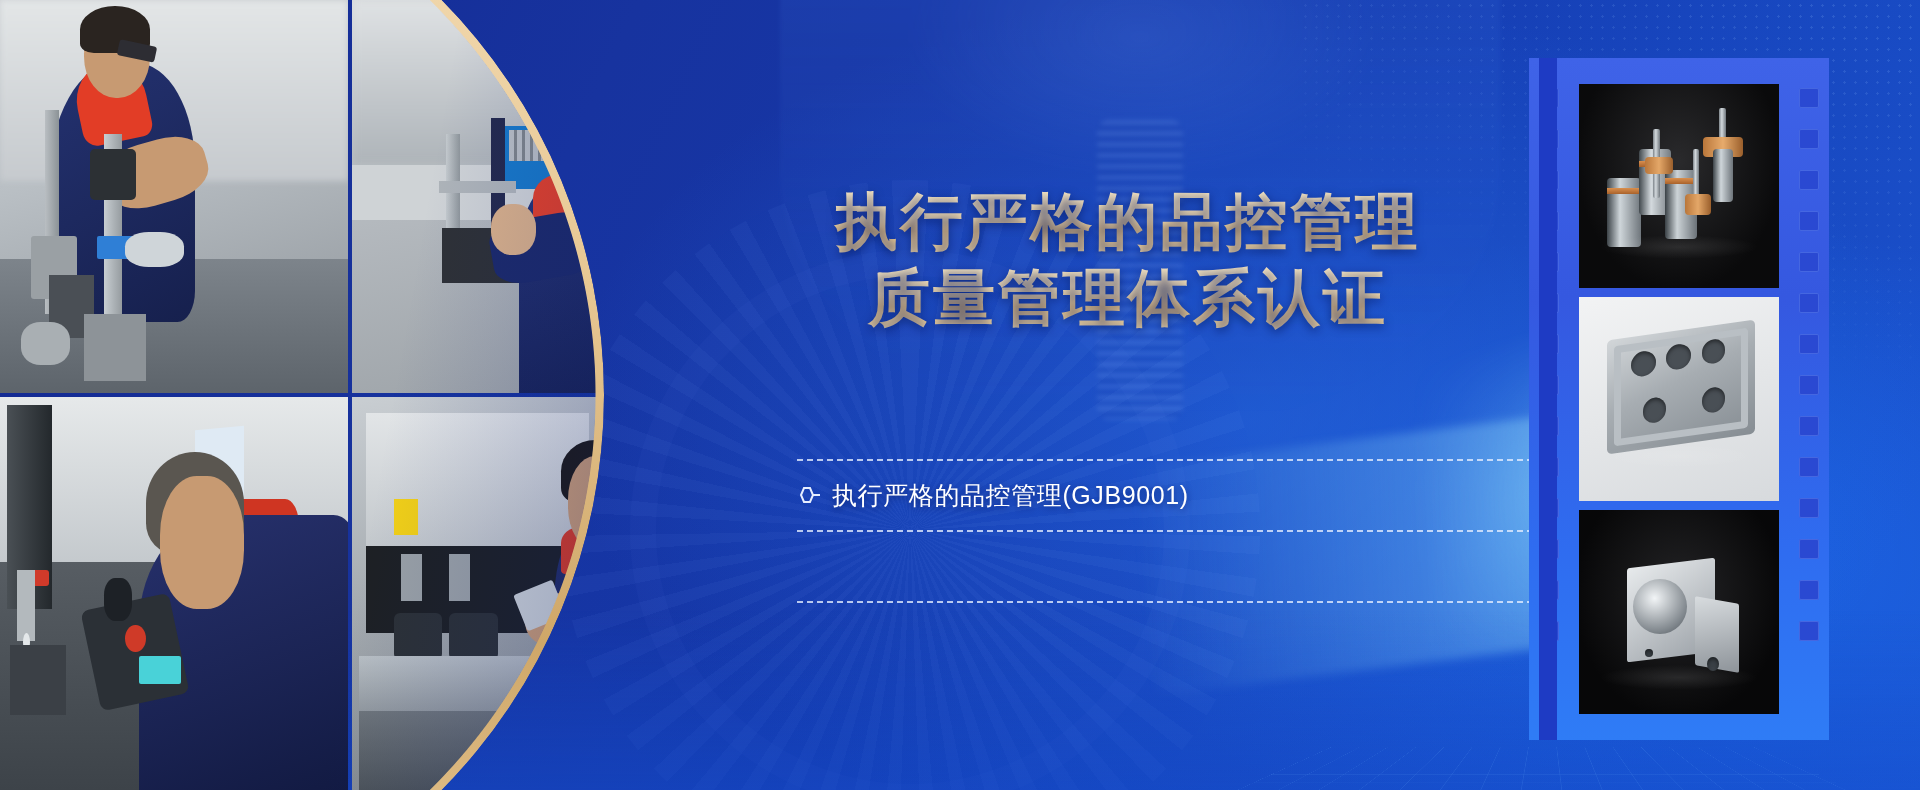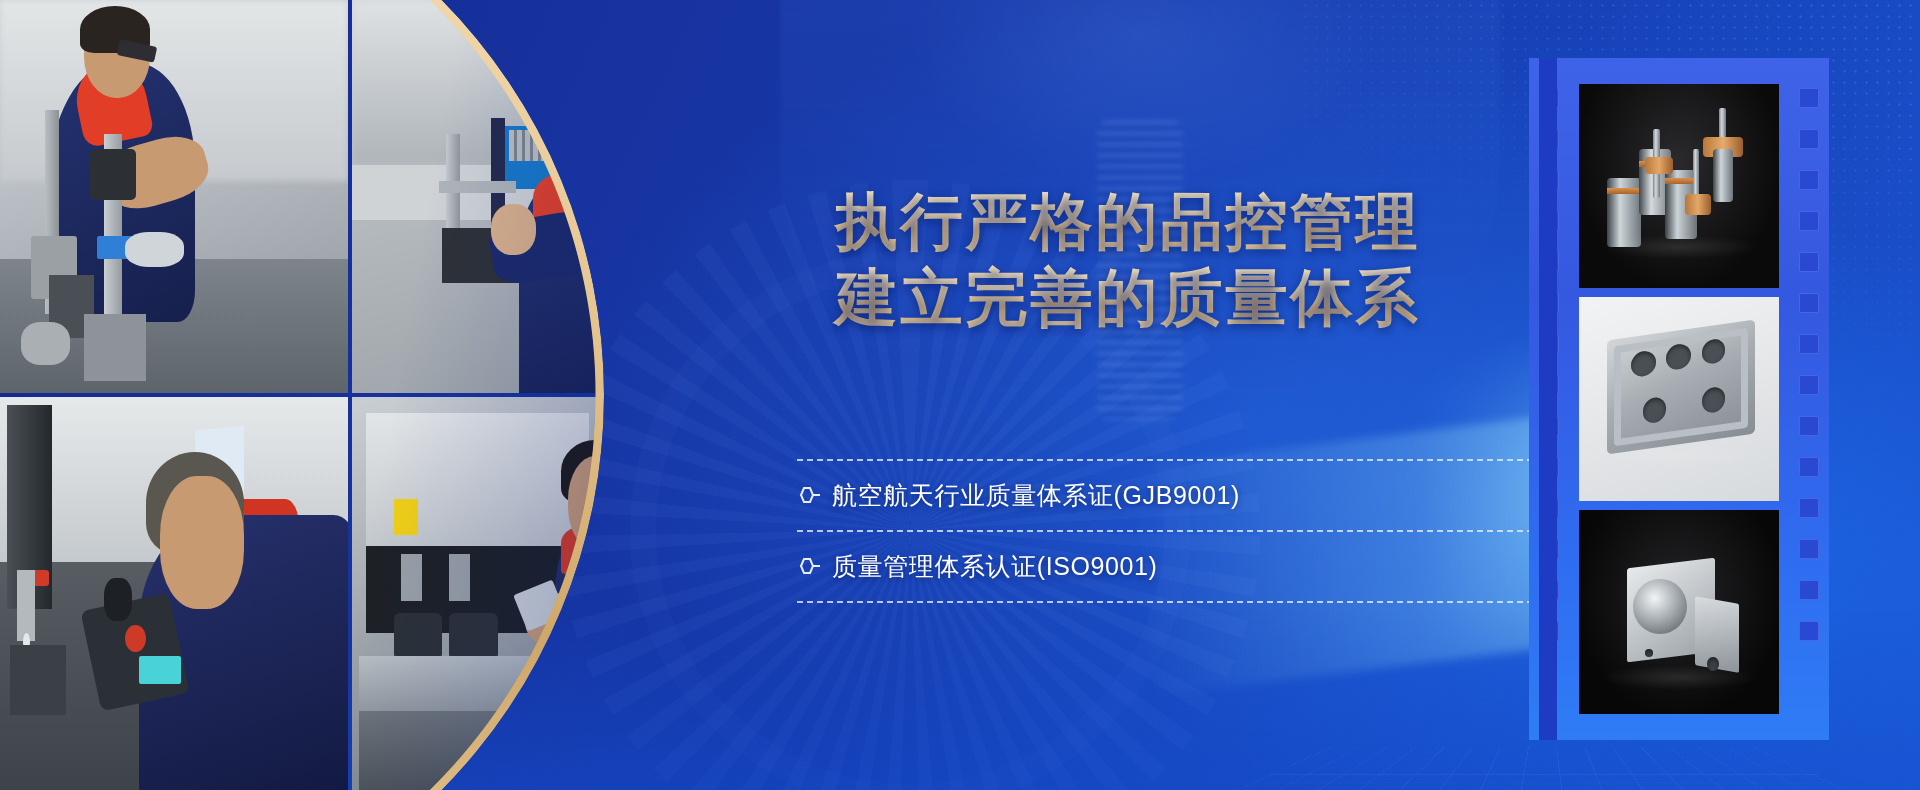--- a/index.html
+++ b/index.html
@@ -369,56 +369,49 @@
         </div>
       </div>
 
     </div>
     <div class="collage-shade"></div>
   </div>
   <div class="arc"></div>
 
   <div class="headline">
     <div class="line">执行严格的品控管理</div>
-    <div class="line">建立完善的质量体系</div>
+    <div class="line">质量管理体系认证</div>
   </div>
 
   <div class="certs">
 
     <div class="cert-row">
       <div class="dash"></div>
       <svg class="endmark" width="26" height="18" viewBox="0 0 26 18">
         <line x1="1" y1="9" x2="8" y2="9" stroke="#e6eeff" stroke-width="2"></line>
         <polygon points="11,2 17,2 20,9 17,16 11,16 8,9" fill="none" stroke="#e6eeff" stroke-width="2"></polygon>
       </svg>
     </div>
 
     <div class="cert-row">
       <div class="cert-main">
         <svg class="hexmark" width="26" height="18" viewBox="0 0 26 18">
           <polygon points="9,2 15,2 18,9 15,16 9,16 6,9" fill="none" stroke="#e6eeff" stroke-width="2"></polygon>
           <line x1="18" y1="9" x2="25" y2="9" stroke="#e6eeff" stroke-width="2"></line>
         </svg>
-        <span class="cert-label">航空航天行业质量体系证(GJB9001)</span>
+        <span class="cert-label">执行严格的品控管理(GJB9001)</span>
       </div>
       <div class="dash"></div>
       <svg class="endmark" width="26" height="18" viewBox="0 0 26 18">
         <line x1="1" y1="9" x2="8" y2="9" stroke="#e6eeff" stroke-width="2"></line>
         <polygon points="11,2 17,2 20,9 17,16 11,16 8,9" fill="none" stroke="#e6eeff" stroke-width="2"></polygon>
       </svg>
     </div>
 
     <div class="cert-row">
-      <div class="cert-main">
-        <svg class="hexmark" width="26" height="18" viewBox="0 0 26 18">
-          <polygon points="9,2 15,2 18,9 15,16 9,16 6,9" fill="none" stroke="#e6eeff" stroke-width="2"></polygon>
-          <line x1="18" y1="9" x2="25" y2="9" stroke="#e6eeff" stroke-width="2"></line>
-        </svg>
-        <span class="cert-label">质量管理体系认证(ISO9001)</span>
-      </div>
       <div class="dash"></div>
       <svg class="endmark" width="26" height="18" viewBox="0 0 26 18">
         <line x1="1" y1="9" x2="8" y2="9" stroke="#e6eeff" stroke-width="2"></line>
         <polygon points="11,2 17,2 20,9 17,16 11,16 8,9" fill="none" stroke="#e6eeff" stroke-width="2"></polygon>
       </svg>
     </div>
 
   </div>
 
   <div class="filmstrip">

